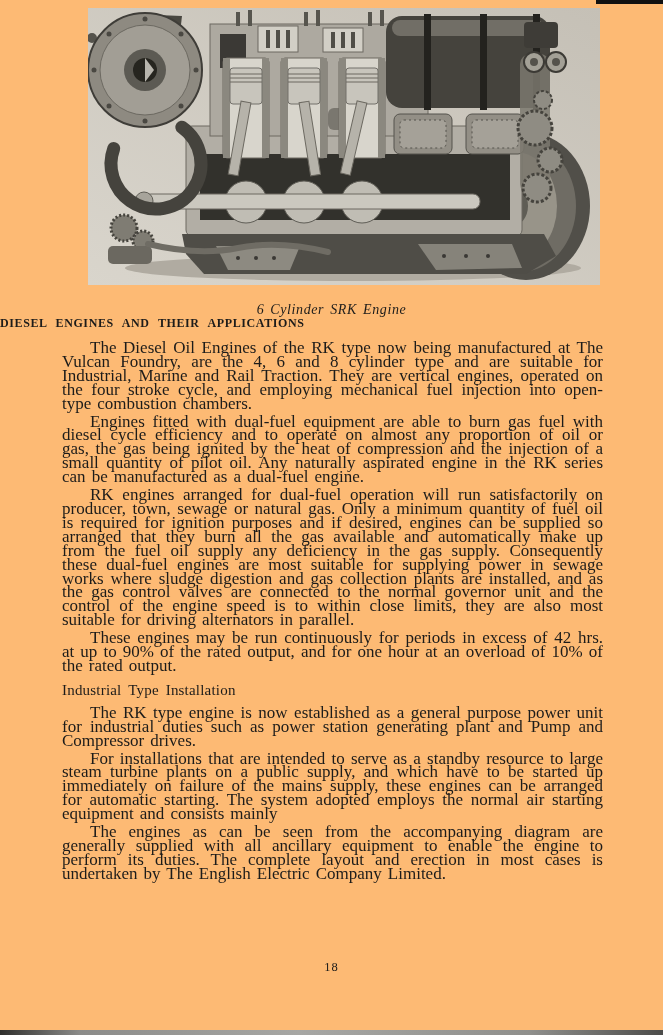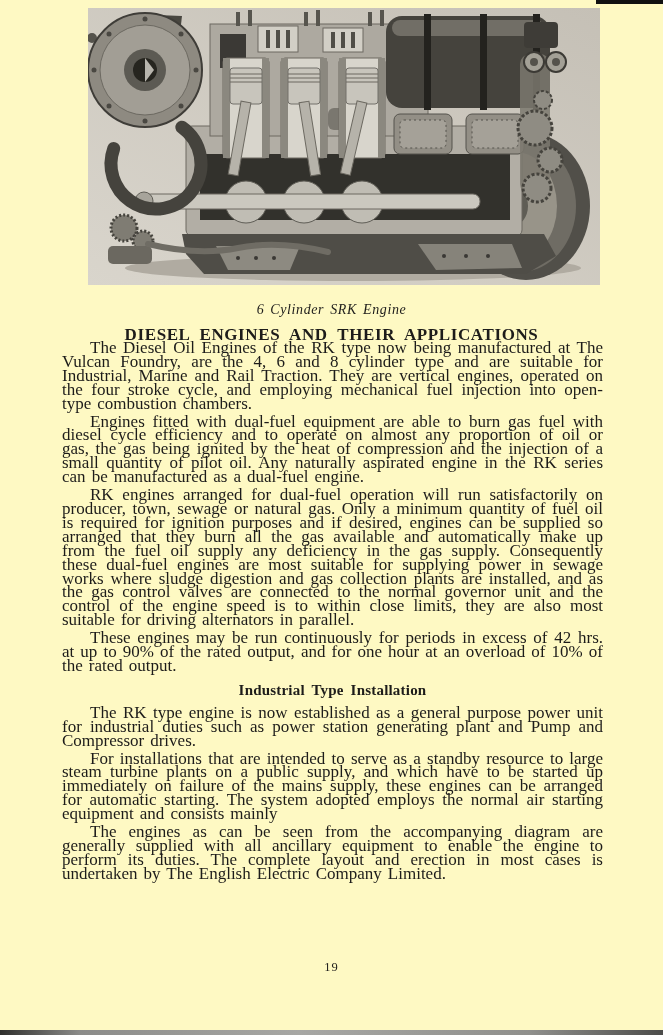--- a/index.html
+++ b/index.html
@@ -1,21 +1,21 @@
 <!DOCTYPE html>
 <html><head>
 <meta charset="utf-8">
 <style>
   html, body { margin: 0; padding: 0; background: #e8e8e6; }
   .page {
     position: relative;
     width: 663px;
     height: 1035px;
     margin: 0 auto;
-    background: #fef9c3;
+    background: #fdba74;
     overflow: hidden;
     font-family: "Liberation Serif", "DejaVu Serif", serif;
     color: #1d1c1a;
   }
   .artifact-top-right {
     position: absolute; left: 596px; top: 0; width: 67px; height: 4px;
     background: #111;
   }
   .artifact-bottom {
     position: absolute; left: 0; bottom: 0; width: 663px; height: 5px;
@@ -27,44 +27,43 @@
   }
   .figure-caption {
     position: absolute; top: 288px; left: 0; width: 663px;
     text-align: center;
     font-style: italic;
     font-size: 14px;
     letter-spacing: 0.6px;
     word-spacing: 2px;
   }
   .main-heading {
-    position: absolute; top: 325px; left: 0; width: 663px;
+    position: absolute; top: 316px; left: 0; width: 663px;
     margin: 0;
-    text-align: center;
-    font-size: 17px;
+    text-align: left;
+    font-size: 12px;
     font-weight: bold;
     letter-spacing: 0.6px;
     word-spacing: 5px;
   }
   .text-body {
     position: absolute; top: 341px; left: 62px; width: 541px;
   }
   .text-body p {
     margin: 0 0 4px 0;
     font-size: 17px;
     line-height: 13.9px;
     text-align: justify;
     text-indent: 28px;
     word-spacing: 1.8px;
   }
   .section-heading {
     margin: 9px 0 7px 0;
-    text-align: center;
     font-size: 15px;
-    font-weight: bold;
+    font-weight: normal;
     letter-spacing: 0.2px;
     word-spacing: 3px;
   }
   .page-number {
     position: absolute; top: 960px; left: 0; width: 663px;
     text-align: center;
     font-size: 12.5px;
     letter-spacing: 1px;
   }
 </style>
@@ -231,17 +230,17 @@
     <p>The Diesel Oil Engines of the RK type now being manufactured at The Vulcan Foundry, are the 4, 6 and 8 cylinder type and are suitable for Industrial, Marine and Rail Traction.  They are vertical engines, operated on the four stroke cycle, and employing mechanical fuel injection into open-type combustion chambers.</p>
     <p>Engines fitted with dual-fuel equipment are able to burn gas fuel with diesel cycle efficiency and to operate on almost any proportion of oil or gas, the gas being ignited by the heat of compression and the injection of a small quantity of pilot oil.  Any naturally aspirated engine in the RK series can be manufactured as a dual-fuel engine.</p>
     <p>RK engines arranged for dual-fuel operation will run satisfactorily on producer, town, sewage or natural gas.  Only a minimum quantity of fuel oil is required for ignition purposes and if desired, engines can be supplied so arranged that they burn all the gas available and automatically make up from the fuel oil supply any deficiency in the gas supply.  Consequently these dual-fuel engines are most suitable for supplying power in sewage works where sludge digestion and gas collection plants are installed, and as the gas control valves are connected to the normal governor unit and the control of the engine speed is to within close limits, they are also most suitable for driving alternators in parallel.</p>
     <p>These engines may be run continuously for periods in excess of 42 hrs. at up to 90% of the rated output, and for one hour at an overload of 10% of the rated output.</p>
     <h2 class="section-heading">Industrial Type Installation</h2>
     <p>The RK type engine is now established as a general purpose power unit for industrial duties such as power station generating plant and Pump and Compressor drives.</p>
     <p>For installations that are intended to serve as a standby resource to large steam turbine plants on a public supply, and which have to be started up immediately on failure of the mains supply, these engines can be arranged for automatic starting. The system adopted employs the normal air starting equipment and consists mainly</p>
     <p>The engines as can be seen from the accompanying diagram are generally supplied with all ancillary equipment to enable the engine to perform its duties.  The complete layout and erection in most cases is undertaken by The English Electric Company Limited.</p>
   </div>
 
-  <div class="page-number">19</div>
+  <div class="page-number">18</div>
 
   <div class="artifact-bottom"></div>
 
 </div>
 
 </body></html>

